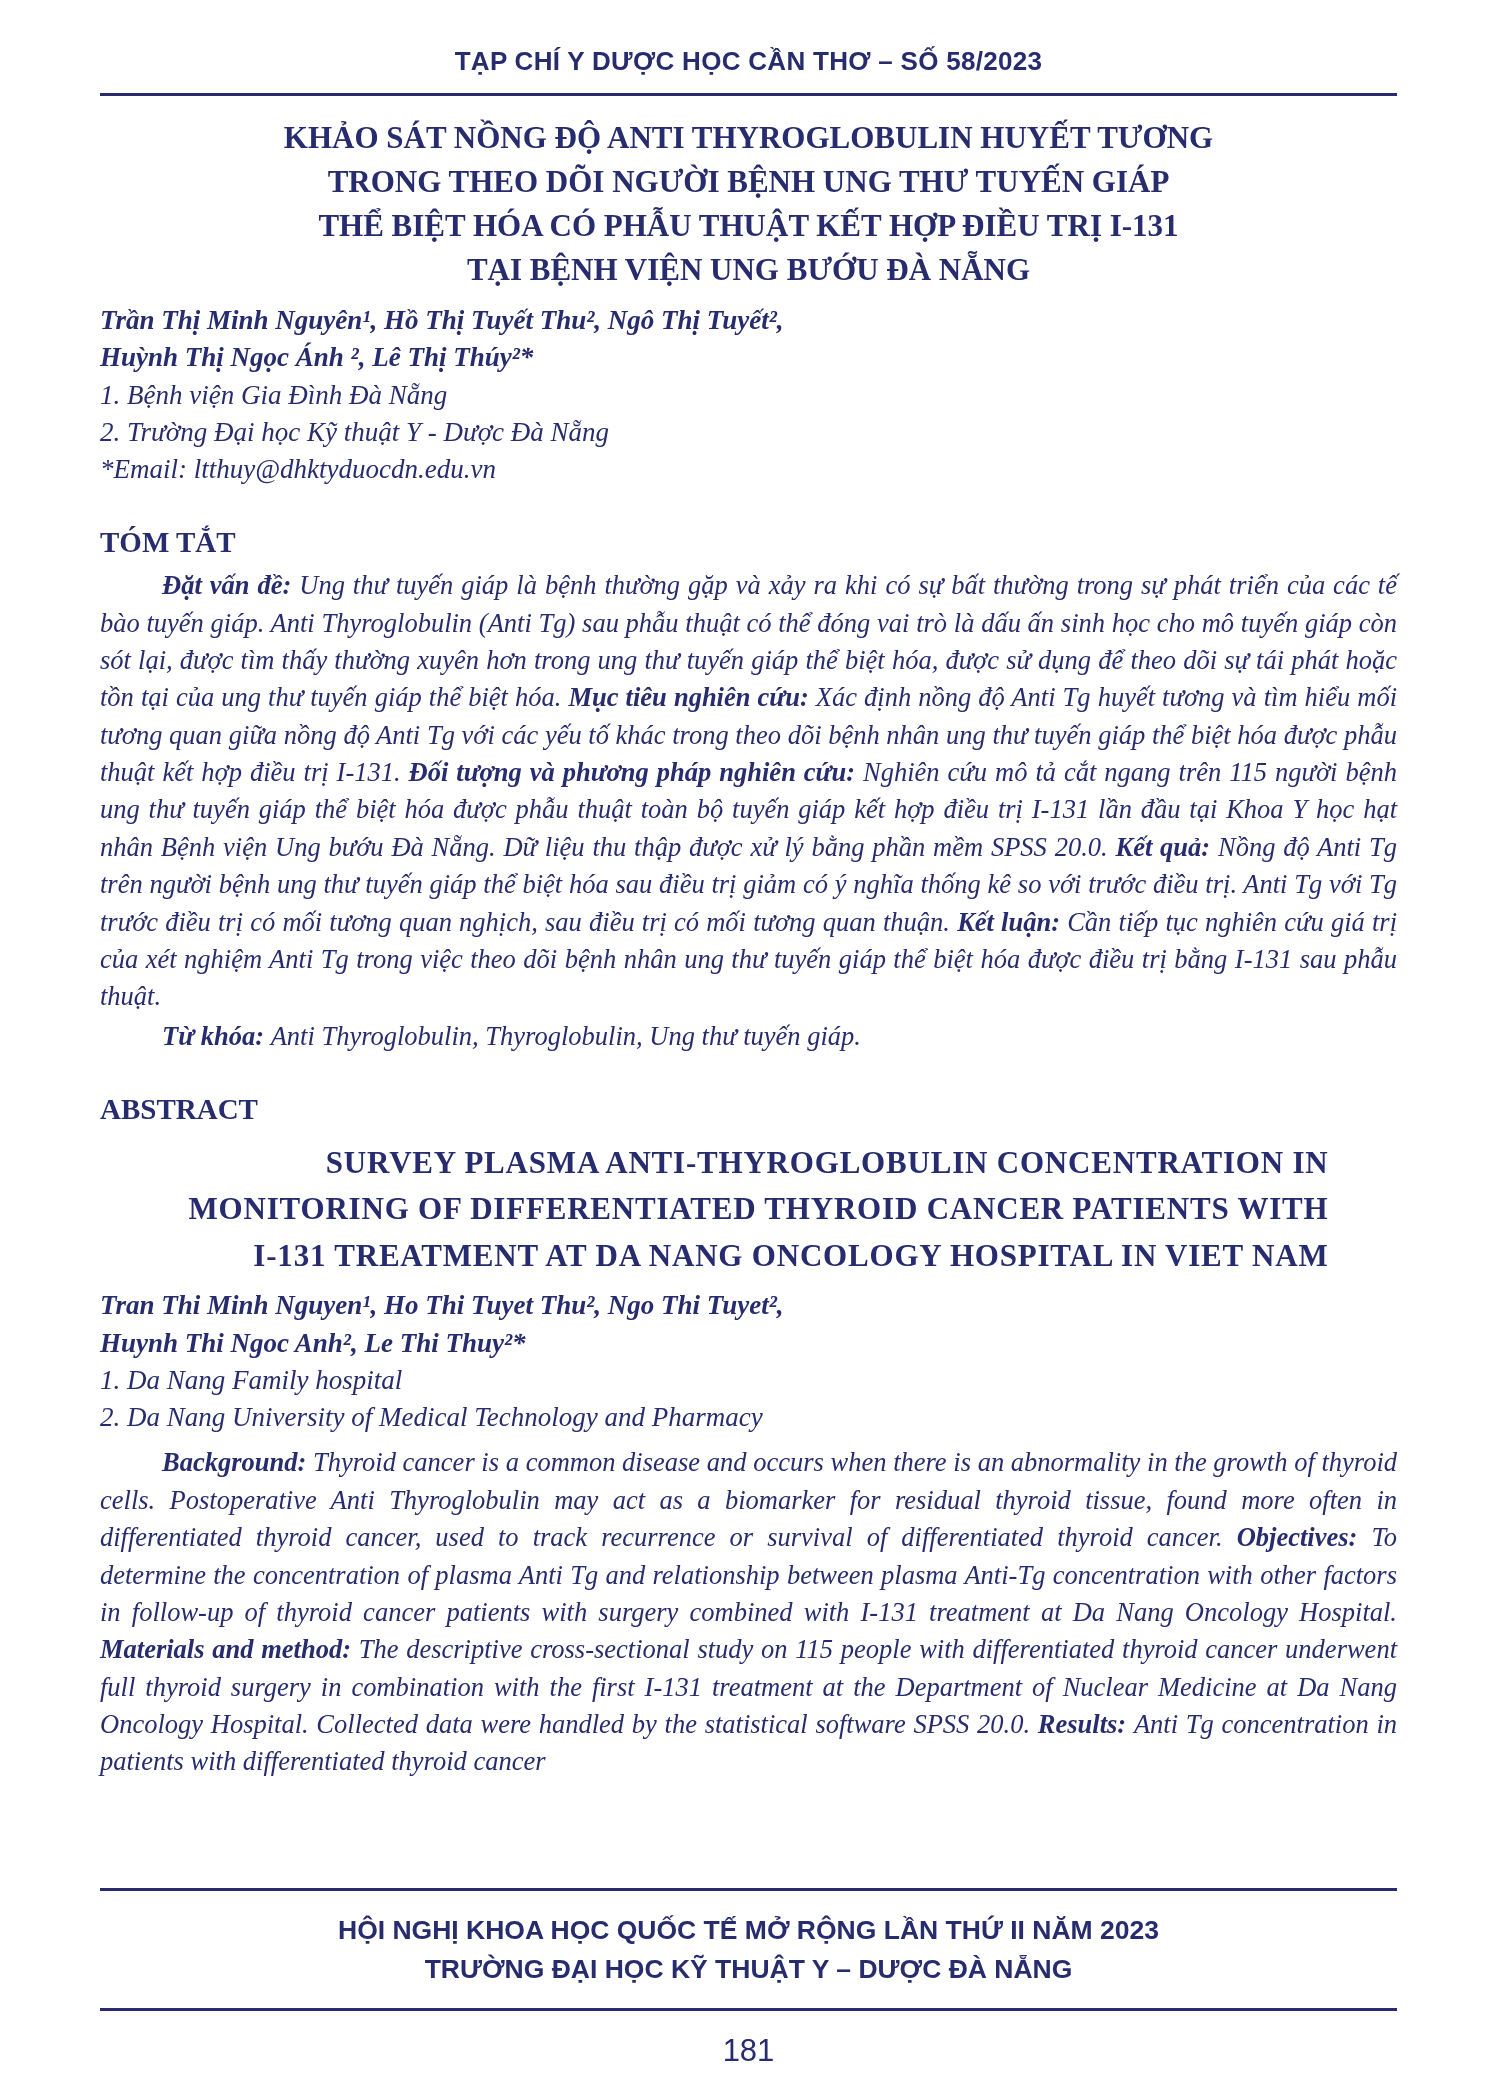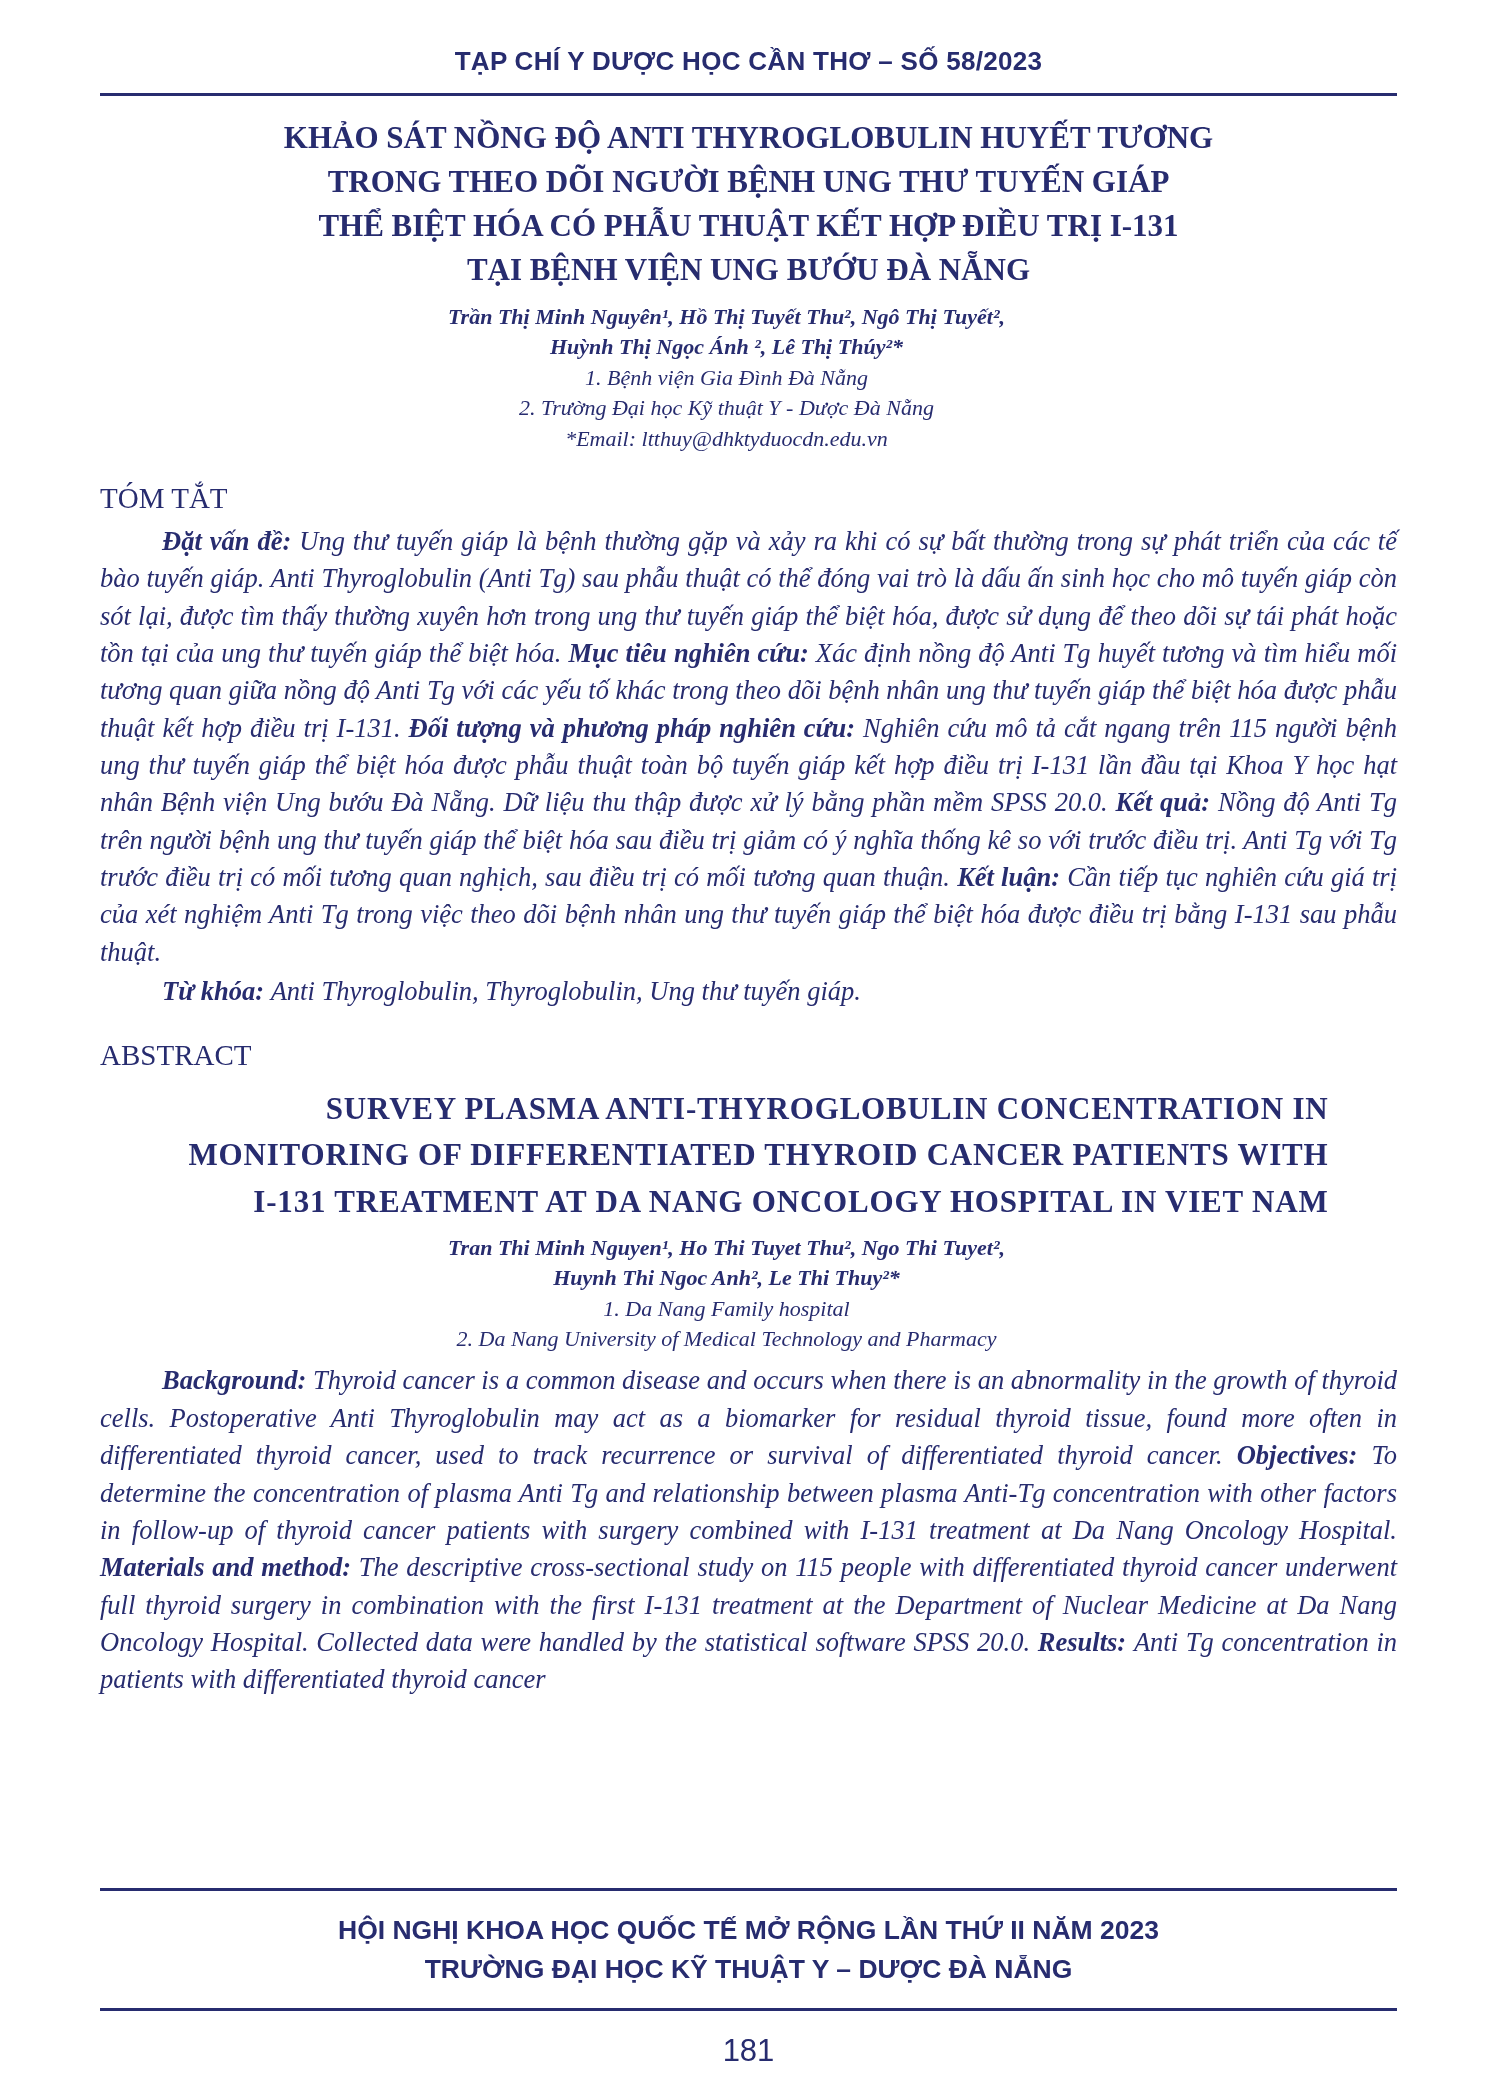--- a/index.html
+++ b/index.html
@@ -29,32 +29,32 @@
     border-top: 3px solid #272c6f;
     margin-bottom: 20px;
   }
   .title-vi {
     text-align: center;
     font-weight: bold;
     font-size: 31px;
     line-height: 1.42;
   }
   .byline-block {
-    text-align: center;
+    text-align: left;
     padding-right: 44px;
-    font-size: 22px;
+    font-size: 27px;
     line-height: 1.38;
     margin-top: 10px;
   }
   .authors-line { font-weight: bold; font-style: italic; }
   .affil-line { font-style: italic; }
   .section-heading {
-    font-weight: normal;
+    font-weight: bold;
     font-size: 29px;
-    margin-top: 28px;
+    margin-top: 38px;
   }
   .abstract-par {
     font-style: italic;
     font-size: 26.5px;
     line-height: 1.41;
     text-align: justify;
     text-indent: 62px;
     margin-top: 8px;
   }
   .run-bold { font-weight: bold; margin-top: 14px; }

